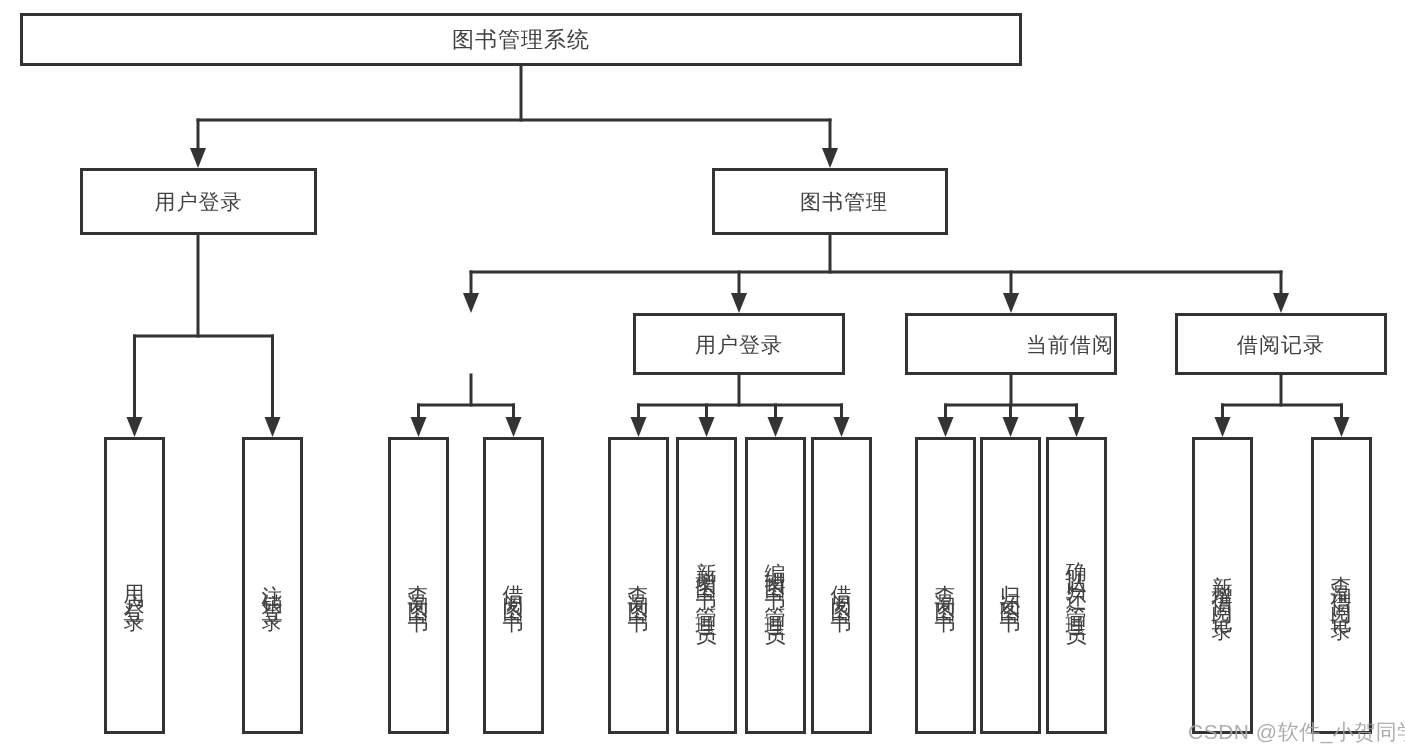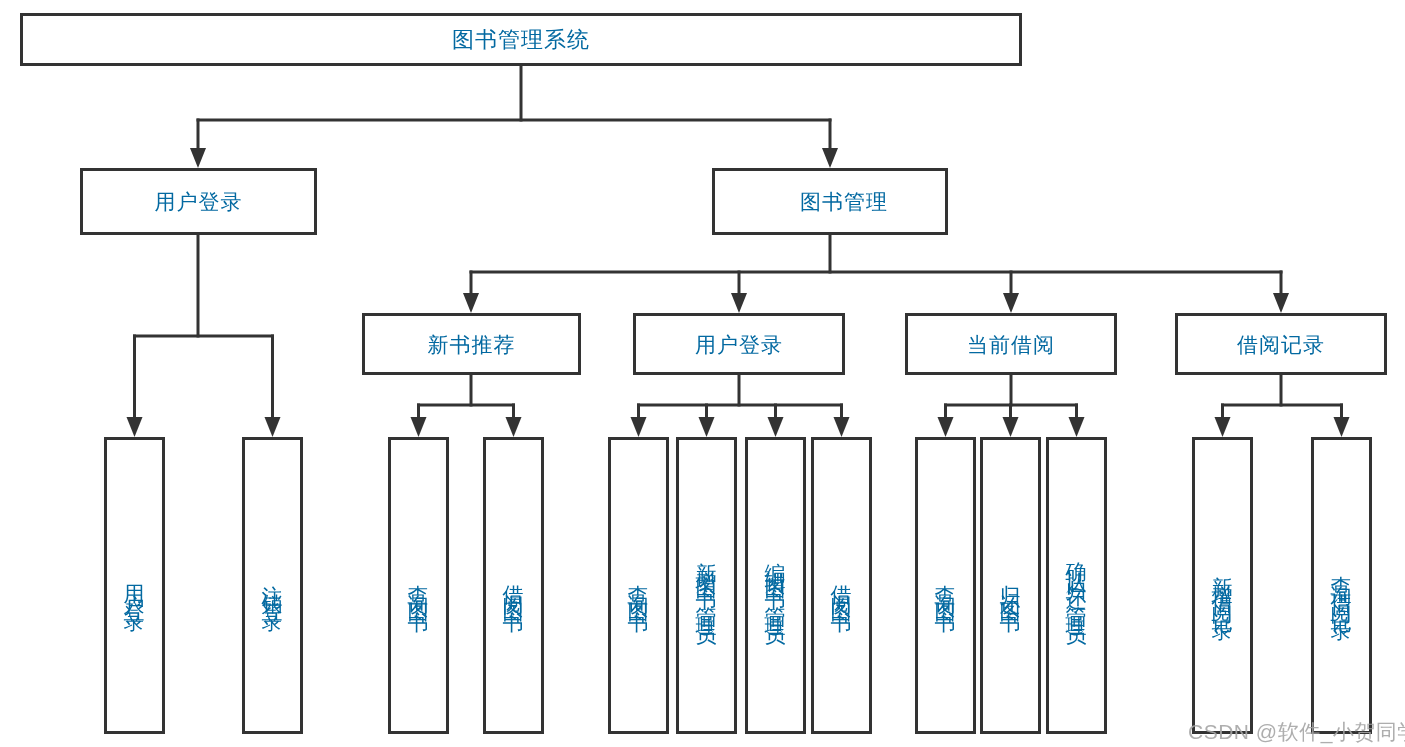--- a/index.html
+++ b/index.html
@@ -17,21 +17,21 @@
     left: 0; top: 0;
     width: 1405px; height: 747px;
     z-index: 0;
   }
   .connectors path { stroke: #333333; stroke-width: 3; fill: none; stroke-linecap: square; }
   .connectors polygon { fill: #333333; stroke: none; }
   .node {
     position: absolute;
     border: 3px solid #333333;
     background: #ffffff;
-    color: #0369a1;
+    color: #404040;
     display: flex;
     align-items: center;
     justify-content: center;
     z-index: 1;
     font-size: 21px;
     letter-spacing: 1px;
   }
   .node .lbl { line-height: 1; white-space: nowrap; }
   .node.v .lbl {
     writing-mode: vertical-rl;
@@ -122,27 +122,24 @@
     <span class="lbl">图书管理系统</span>
   </div>
 
   <div class="node" style="left:80px; top:168px; width:237px; height:67px;">
     <span class="lbl">用户登录</span>
   </div>
   <div class="node" style="left:712px; top:168px; width:236px; height:67px;padding-left:28px;">
     <span class="lbl">图书管理</span>
   </div>
 
-  <div class="node" style="left:362px; top:313px; width:219px; height:62px;">
-    <span class="lbl">新书推荐</span>
-  </div>
   <div class="node" style="left:633px; top:313px; width:212px; height:62px;">
     <span class="lbl">用户登录</span>
   </div>
-  <div class="node" style="left:905px; top:313px; width:212px; height:62px;">
+  <div class="node" style="left:905px; top:313px; width:212px; height:62px;justify-content:flex-end;">
     <span class="lbl">当前借阅</span>
   </div>
   <div class="node" style="left:1175px; top:313px; width:212px; height:62px;">
     <span class="lbl">借阅记录</span>
   </div>
 
   <div class="node v" style="left:104px; top:437px; width:61px; height:297px;">
     <span class="lbl">用户登录</span>
   </div>
   <div class="node v" style="left:242px; top:437px; width:61px; height:297px;">

